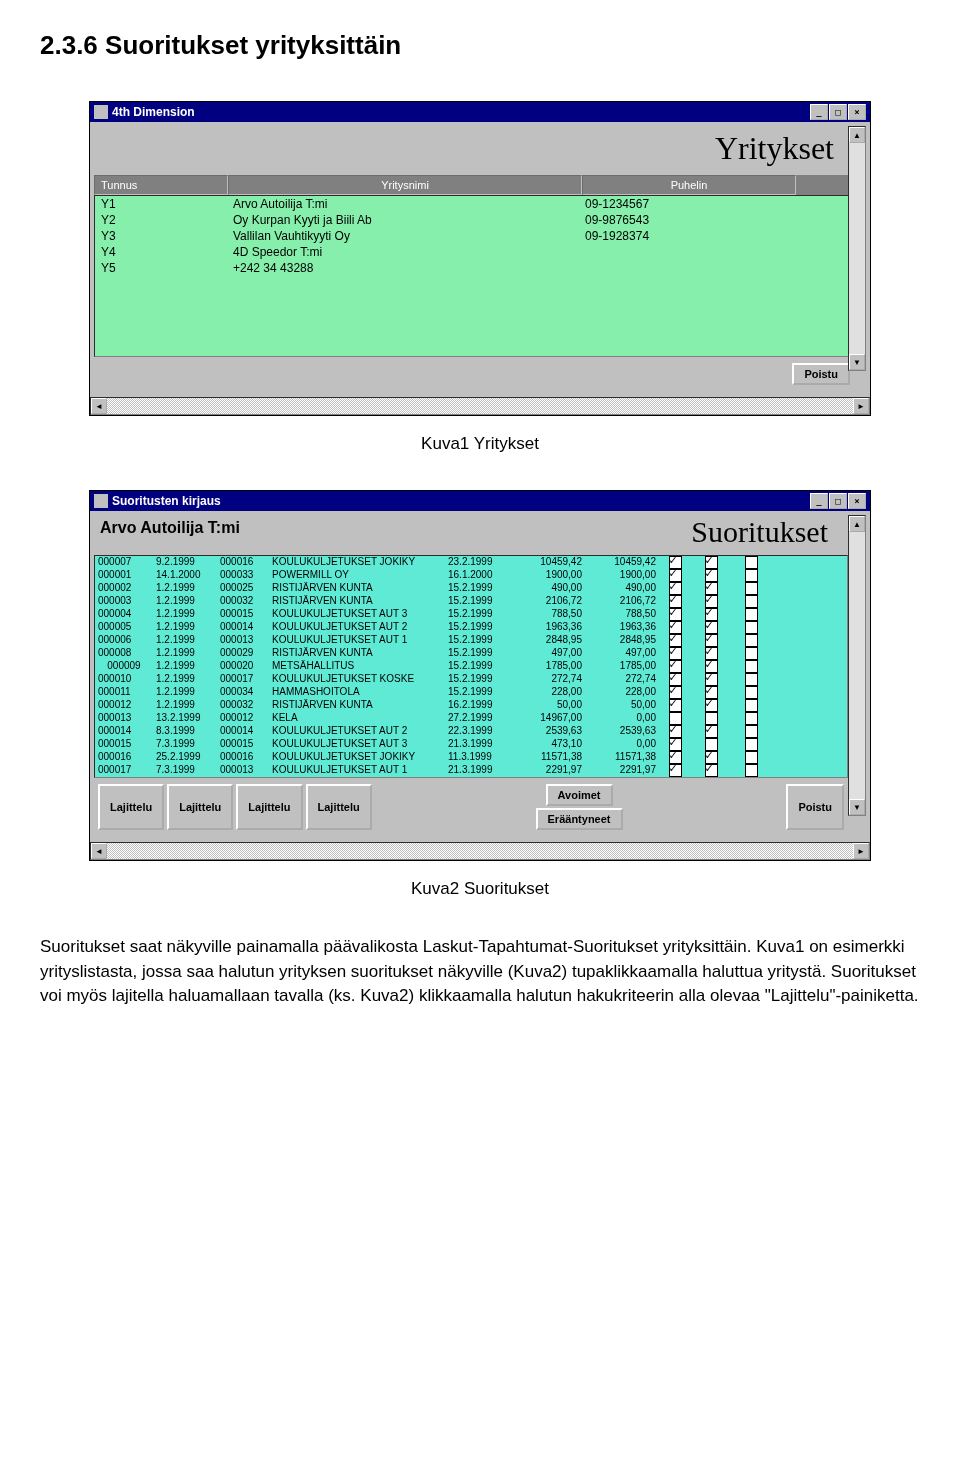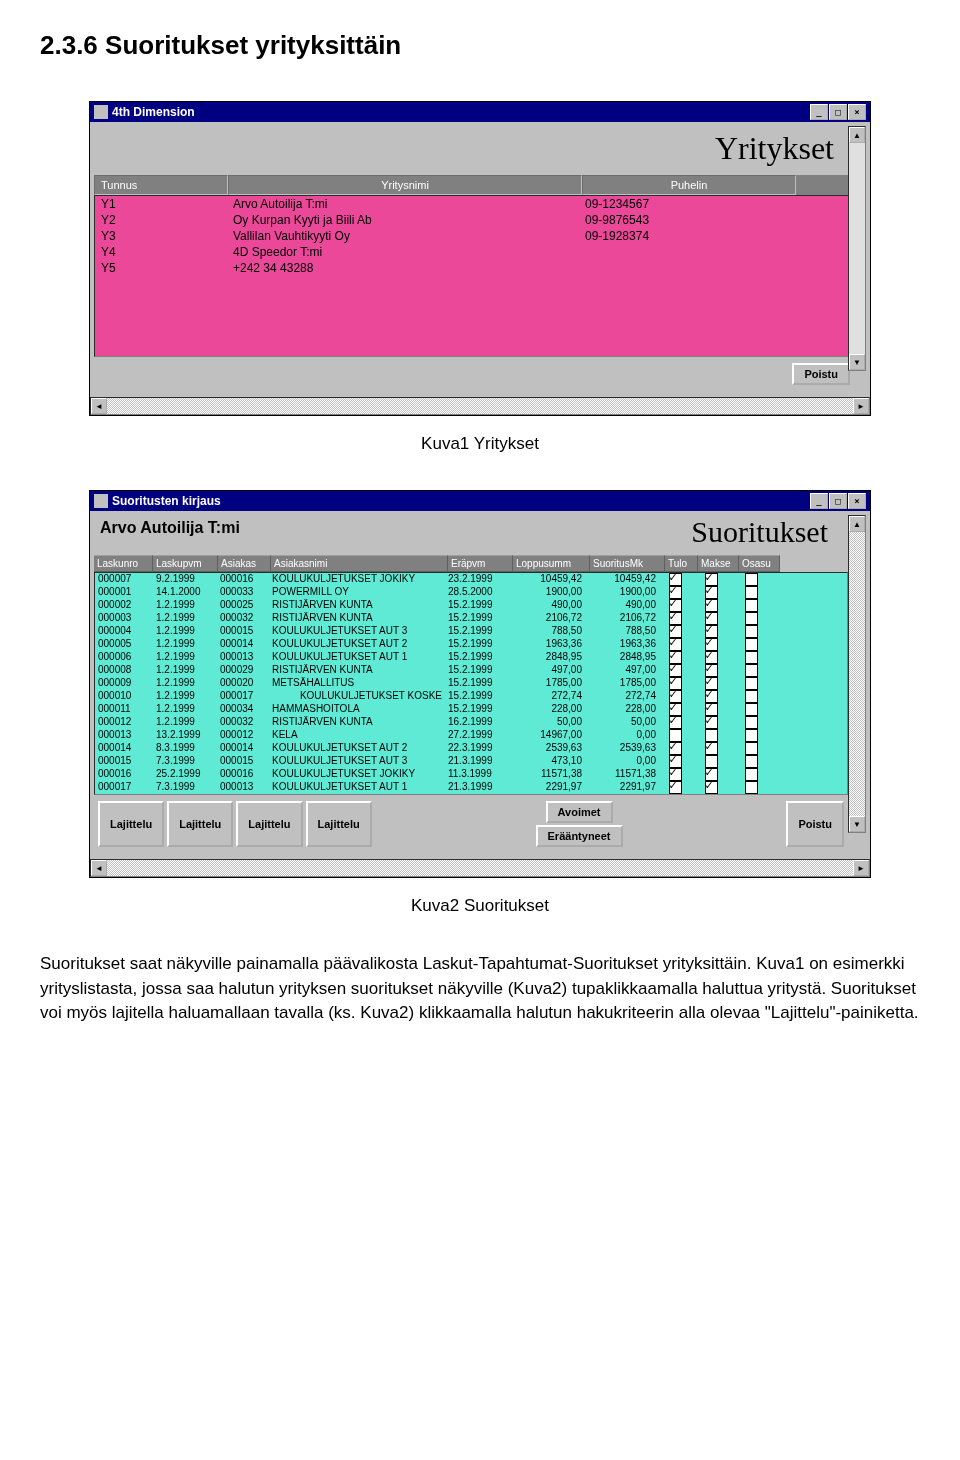--- a/index.html
+++ b/index.html
@@ -11,21 +11,21 @@
 .titlebar .icon{width:14px;height:14px;background:#c0c0c0;margin-right:4px;display:inline-block}
 .titlebar .spacer{flex:1}
 .winbtns{display:flex;gap:1px}
 .winbtn{width:16px;height:14px;background:#c0c0c0;border:1px outset #fff;display:flex;align-items:center;justify-content:center;font-size:9px;font-family:monospace;color:#000}
 .client{background:#c0c0c0;padding:4px;position:relative}
 .bigtitle{font-family:'Times New Roman',serif;font-size:32px;text-align:right;padding:4px 20px 8px 0}
 .bigtitle2{font-family:'Times New Roman',serif;font-size:30px;text-align:right;padding:0 20px 6px 0}
 .subname{font-family:Arial;font-size:16px;font-weight:bold;padding:4px 0 0 6px}
 .hdrrow{display:flex;background:#808080}
 .hdrcell{background:#808080;color:#fff;font-size:11px;padding:3px 6px;border:1px inset #c0c0c0}
-.listarea{background:#ec4899;border:1px inset #808080;height:160px;overflow:hidden}
+.listarea{background:#86efac;border:1px inset #808080;height:160px;overflow:hidden}
 .row{display:flex;font-size:12px;font-family:Arial}
 .cell{padding:1px 6px;white-space:nowrap;overflow:hidden}
 .btn3d{background:#c0c0c0;border:2px outset #fff;font-size:11px;padding:3px 10px;font-family:Arial;font-weight:bold}
 .btnrow{display:flex;padding:6px 4px;gap:3px}
 .scrollbar-v{position:absolute;right:4px;top:4px;bottom:24px;width:16px;background:#c0c0c0;border:1px inset #808080}
 .sbbtn{width:14px;height:14px;background:#c0c0c0;border:1px outset #fff;display:flex;align-items:center;justify-content:center;font-size:8px}
 .scrollbar-h{height:16px;background:#c0c0c0;border:1px inset #808080;display:flex;margin-top:2px}
 .caption{text-align:center;font-size:17px;margin:18px 0 36px 0}
 .bodytext{font-size:17px;line-height:1.45;margin-top:20px}
 .cb{display:inline-block;width:11px;height:11px;border:1px solid #000;background:#fff;position:relative;vertical-align:middle}
@@ -115,51 +115,39 @@
       <div class="winbtn">□</div>
       <div class="winbtn">×</div>
     </div>
   </div>
   <div class="client" style="padding-right:22px">
     <div class="toprow2">
       <div class="subname">Arvo Autoilija T:mi</div>
       <div style="flex:1"></div>
       <div class="bigtitle2">Suoritukset</div>
     </div>
-    <div class="hdrrow2">
-      <div class="hdr2" style="width:52px">Laskunro</div>
-      <div class="hdr2" style="width:58px">Laskupvm</div>
-      <div class="hdr2" style="width:46px">Asiakas</div>
-      <div class="hdr2" style="width:170px">Asiakasnimi</div>
-      <div class="hdr2" style="width:58px">Eräpvm</div>
-      <div class="hdr2" style="width:70px">Loppusumm</div>
-      <div class="hdr2" style="width:68px">SuoritusMk</div>
-      <div class="hdr2" style="width:26px">Tulo</div>
-      <div class="hdr2" style="width:34px">Makse</div>
-      <div class="hdr2" style="width:34px">Osasu</div>
-    </div>
     <div class="list2" id="list2">
         <div class="r2">
           <div class="c2" style="width:52px;">000007</div>
           <div class="c2" style="width:58px;">9.2.1999</div>
           <div class="c2" style="width:46px;">000016</div>
           <div class="c2" style="width:170px;">KOULUKULJETUKSET JOKIKY</div>
           <div class="c2" style="width:58px;">23.2.1999</div>
           <div class="c2" style="width:70px;text-align:right;">10459,42</div>
           <div class="c2" style="width:68px;text-align:right;">10459,42</div>
           <div class="c2" style="width:26px;text-align:center"><span class="cb ck"></span></div>
           <div class="c2" style="width:34px;text-align:center"><span class="cb ck"></span></div>
           <div class="c2" style="width:34px;text-align:center"><span class="cb"></span></div>
         </div>
         <div class="r2">
           <div class="c2" style="width:52px;">000001</div>
           <div class="c2" style="width:58px;">14.1.2000</div>
           <div class="c2" style="width:46px;">000033</div>
           <div class="c2" style="width:170px;">POWERMILL OY</div>
-          <div class="c2" style="width:58px;">28.5.2000</div>
+          <div class="c2" style="width:58px;">16.1.2000</div>
           <div class="c2" style="width:70px;text-align:right;">1900,00</div>
           <div class="c2" style="width:68px;text-align:right;">1900,00</div>
           <div class="c2" style="width:26px;text-align:center"><span class="cb ck"></span></div>
           <div class="c2" style="width:34px;text-align:center"><span class="cb ck"></span></div>
           <div class="c2" style="width:34px;text-align:center"><span class="cb"></span></div>
         </div>
         <div class="r2">
           <div class="c2" style="width:52px;">000002</div>
           <div class="c2" style="width:58px;">1.2.1999</div>
           <div class="c2" style="width:46px;">000025</div>
@@ -225,36 +213,36 @@
           <div class="c2" style="width:46px;">000029</div>
           <div class="c2" style="width:170px;">RISTIJÄRVEN KUNTA</div>
           <div class="c2" style="width:58px;">15.2.1999</div>
           <div class="c2" style="width:70px;text-align:right;">497,00</div>
           <div class="c2" style="width:68px;text-align:right;">497,00</div>
           <div class="c2" style="width:26px;text-align:center"><span class="cb ck"></span></div>
           <div class="c2" style="width:34px;text-align:center"><span class="cb ck"></span></div>
           <div class="c2" style="width:34px;text-align:center"><span class="cb"></span></div>
         </div>
         <div class="r2">
-          <div class="c2" style="width:52px;">000009</div>
+          <div class="c2" style="width:52px;text-align:center;">000009</div>
           <div class="c2" style="width:58px;">1.2.1999</div>
           <div class="c2" style="width:46px;">000020</div>
           <div class="c2" style="width:170px;">METSÄHALLITUS</div>
           <div class="c2" style="width:58px;">15.2.1999</div>
           <div class="c2" style="width:70px;text-align:right;">1785,00</div>
           <div class="c2" style="width:68px;text-align:right;">1785,00</div>
           <div class="c2" style="width:26px;text-align:center"><span class="cb ck"></span></div>
           <div class="c2" style="width:34px;text-align:center"><span class="cb ck"></span></div>
           <div class="c2" style="width:34px;text-align:center"><span class="cb"></span></div>
         </div>
         <div class="r2">
           <div class="c2" style="width:52px;">000010</div>
           <div class="c2" style="width:58px;">1.2.1999</div>
           <div class="c2" style="width:46px;">000017</div>
-          <div class="c2" style="width:170px;text-align:right;">KOULUKULJETUKSET KOSKE</div>
+          <div class="c2" style="width:170px;">KOULUKULJETUKSET KOSKE</div>
           <div class="c2" style="width:58px;">15.2.1999</div>
           <div class="c2" style="width:70px;text-align:right;">272,74</div>
           <div class="c2" style="width:68px;text-align:right;">272,74</div>
           <div class="c2" style="width:26px;text-align:center"><span class="cb ck"></span></div>
           <div class="c2" style="width:34px;text-align:center"><span class="cb ck"></span></div>
           <div class="c2" style="width:34px;text-align:center"><span class="cb"></span></div>
         </div>
         <div class="r2">
           <div class="c2" style="width:52px;">000011</div>
           <div class="c2" style="width:58px;">1.2.1999</div>

